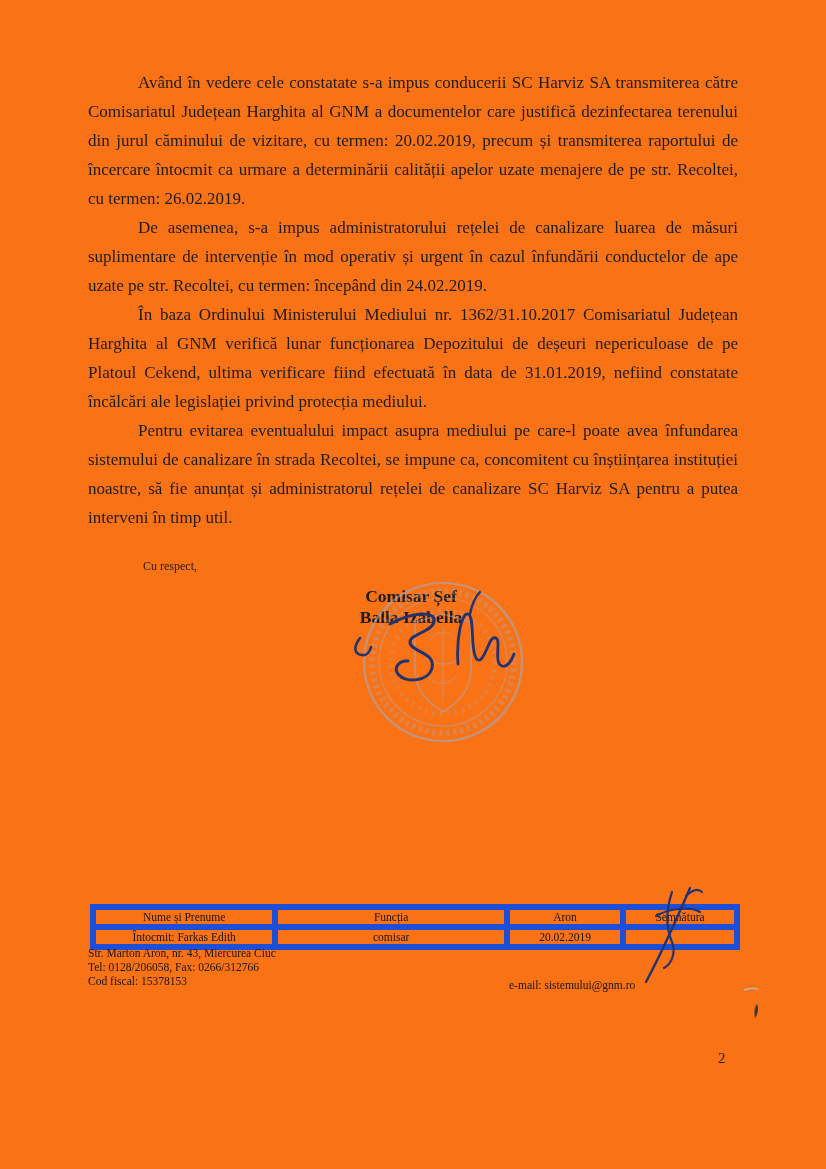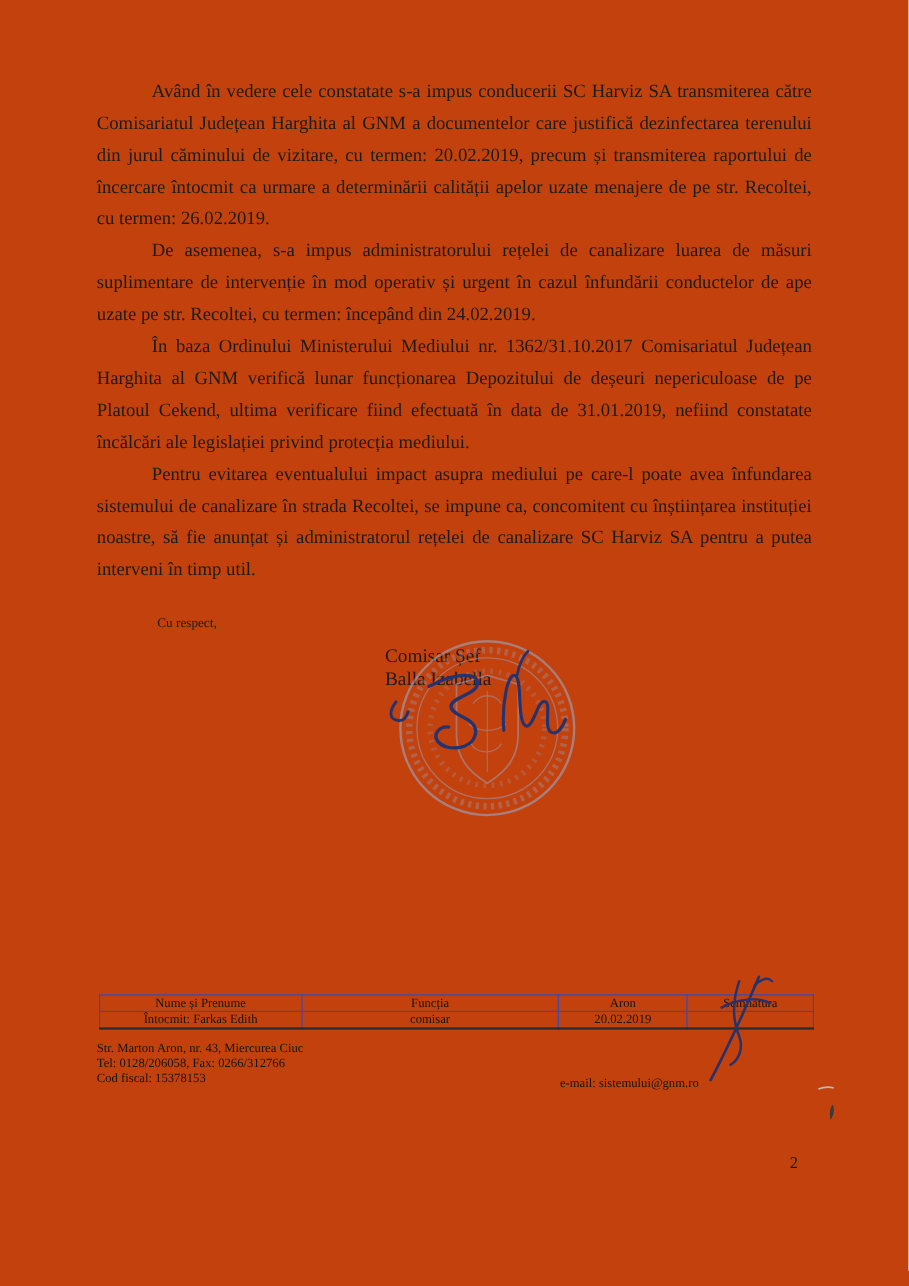--- a/index.html
+++ b/index.html
@@ -1,42 +1,42 @@
 <!DOCTYPE html>
 <html><head>
 <meta charset="utf-8">
 <style>
   * { margin:0; padding:0; box-sizing:border-box; }
   html,body { width:826px; height:1169px; background:#ffffff; }
   .page {
     position:relative; width:826px; height:1169px;
-    background:#c2410c; overflow:hidden;
+    background:#f97316; overflow:hidden;
     font-family:"Liberation Serif", serif; color:#1c1c1c;
   }
   .body-text {
     position:absolute; left:88px; top:68px; width:650px;
     font-size:17px; line-height:29px; text-align:justify;
   }
   .body-text p { text-indent:50px; margin:0; }
   .closing {
     position:absolute; left:143px; top:552px;
     font-size:12px; line-height:29px;
   }
   .sig-block {
     position:absolute; left:350px; top:586px; width:122px;
-    font-size:17.5px; font-weight:normal; line-height:21px; 
+    font-size:17.5px; font-weight:bold; line-height:21px; text-align:center;
   }
   .stamp-wrap { position:absolute; left:352px; top:580px; width:190px; height:170px; }
   .doc-table {
     position:absolute; left:90px; top:904px; width:650px;
     border-collapse:collapse; font-size:11.5px; line-height:12px;
     color:#151515;
   }
   .doc-table td {
-    border:1px solid #1d4ed8; text-align:center; padding:1px 2px; height:13px;
+    border:6px solid #1d4ed8; text-align:center; padding:1px 2px; height:13px;
   }
   .doc-table tr.hdr td { border-bottom-width:1px; }
   .doc-table { border-bottom:2px solid #2a2a2a; }
   .col-name { width:28.3%; } .col-func { width:36%; }
   .col-date { width:18%; }  .col-sign { width:17.7%; }
   .copies-note {
     position:absolute; left:400px; top:933px; width:338px;
     text-align:right; font-size:11.5px; color:#151515;
   }
   .footer-left {

